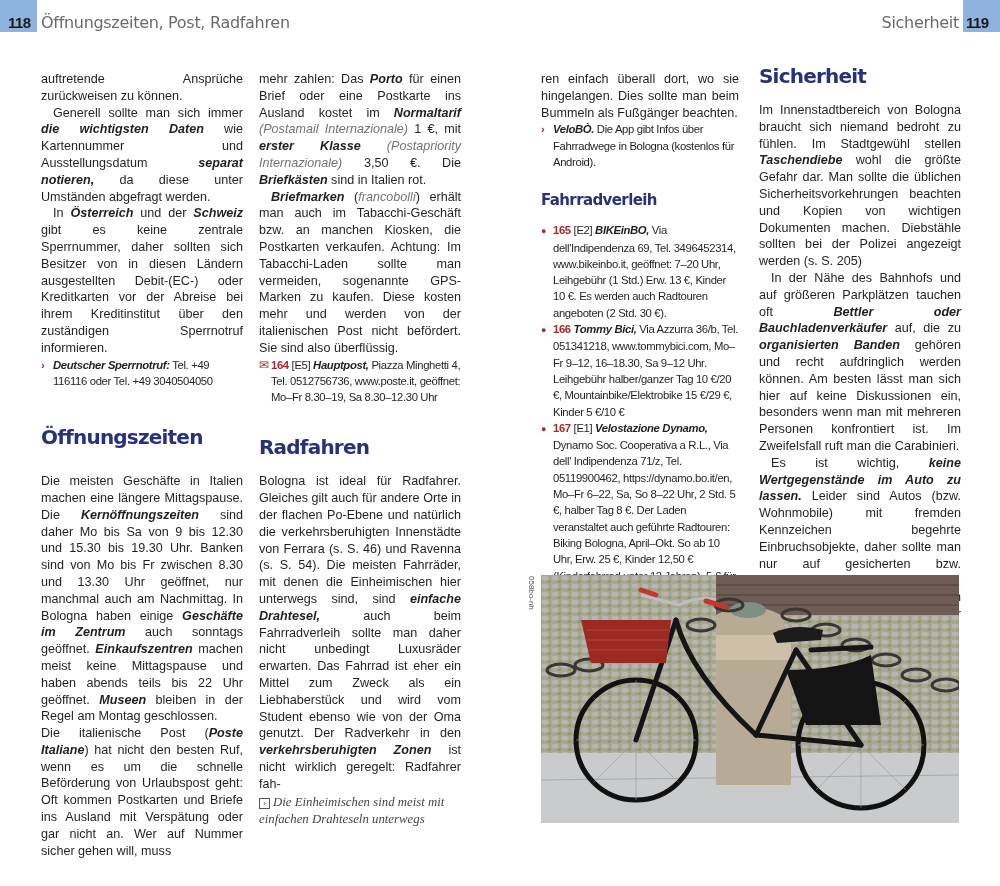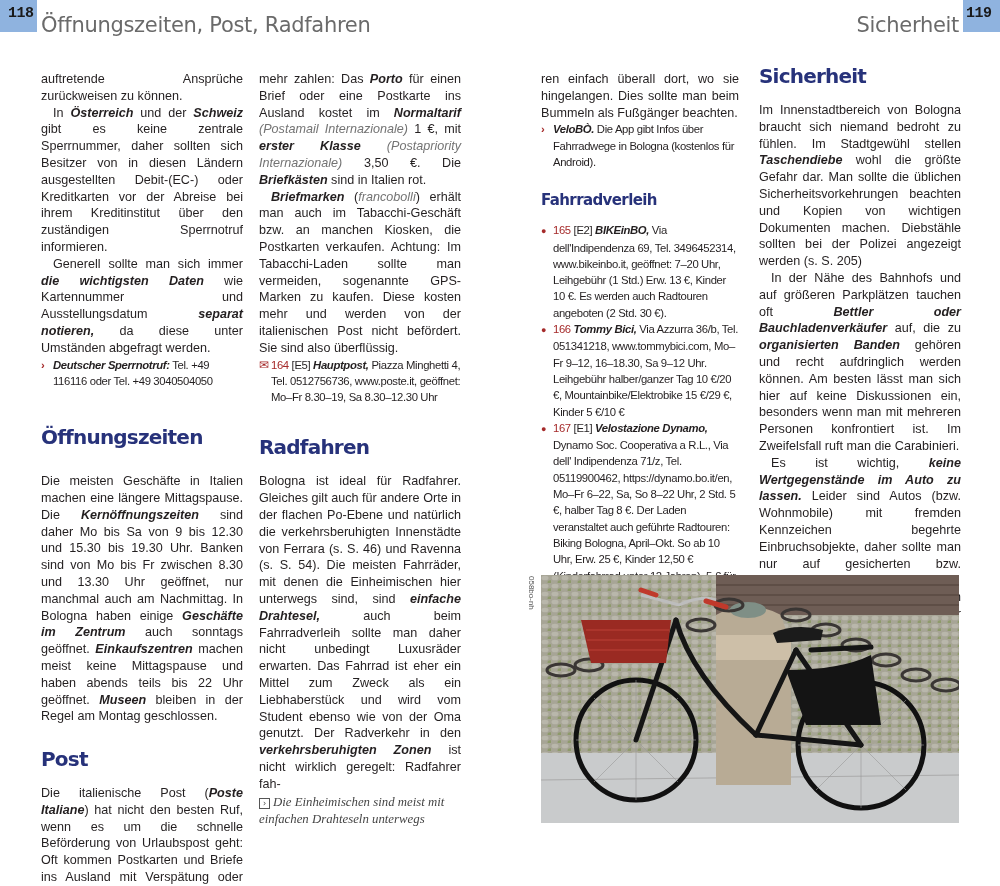--- a/index.html
+++ b/index.html
@@ -2,44 +2,44 @@
 <html><head>
 <meta charset="utf-8">
 <style>
   * { box-sizing: border-box; margin: 0; padding: 0; }
   html, body { width: 1000px; height: 886px; background: #ffffff; overflow: hidden; }
   body { position: relative; font-family: "Liberation Sans", sans-serif; color: #231f20; }
 
   .page-tab { position: absolute; top: 0; width: 37px; height: 32px; background: #8fb3df; }
   .page-tab.left { left: 0; }
   .page-tab.right { left: 963px; }
-  .page-num { position: absolute; top: 5px; font-family: Liberation Mono, monospace; font-size: 15px; font-weight: bold; color: #1a1a1a; letter-spacing: -0.5px; }
+  .page-num { position: absolute; top: 14px; font-family: Liberation Sans, sans-serif; font-size: 15px; font-weight: bold; color: #1a1a1a; letter-spacing: -0.5px; }
   .page-num.left { left: 8px; }
   .page-num.right { left: 966px; }
-  .running-head { position: absolute; top: 13px; font-family: "DejaVu Sans", sans-serif; font-size: 21px; color: #6a6a6a; letter-spacing: -0.3px; }
+  .running-head { position: absolute; top: 13px; font-family: "DejaVu Sans", sans-serif; font-size: 16px; color: #6a6a6a; letter-spacing: -0.3px; }
   .running-head.left { left: 41px; }
   .running-head.right { right: 41px; }
 
   .col { position: absolute; top: 71px; width: 202px; font-size: 12.6px; line-height: 16.8px; text-align: justify; hyphens: manual; }
   .col.c1 { left: 41px; }
   .col.c2 { left: 259px; }
   .col.c3 { left: 541px; width: 198px; }
   .col.c4 { left: 759px; width: 202px; }
 
   .col p { margin: 0; }
   .col p.ind { text-indent: 12px; }
   .col b { font-weight: bold; font-style: italic; }
   .col i { font-style: italic; color: #737373; }
 
   .h2 { font-family: "DejaVu Sans", sans-serif; font-weight: bold; color: #27327a; font-size: 20px; letter-spacing: -0.8px; line-height: 24px; text-align: left; }
   .h3 { font-family: "DejaVu Sans", sans-serif; font-weight: bold; color: #27327a; font-size: 15px; letter-spacing: -0.6px; line-height: 20px; text-align: left; }
 
   .info { font-family: "Liberation Sans", sans-serif; font-size: 11.3px; line-height: 16.3px; letter-spacing: -0.35px; text-align: left; padding-left: 12px; text-indent: -12px; }
   .info .mk { color: #a52a2a; font-weight: bold; display: inline-block; width: 12px; text-indent: 0; }
-  .info .num { color: #a52a2a; font-weight: normal; }
+  .info .num { color: #a52a2a; font-weight: bold; }
   .info b { font-weight: bold; }
 
   .caption { position: absolute; left: 259px; top: 794px; width: 210px; font-family: "Liberation Serif", serif; font-style: italic; font-size: 12.8px; line-height: 17px; color: #444; }
   .caption .box { display: inline-block; width: 11px; height: 11px; border: 1px solid #555; font-style: normal; font-size: 8px; line-height: 9px; text-align: center; vertical-align: 0px; margin-right: 3px; font-family: "DejaVu Sans", sans-serif; }
 
   .photo-credit { position: absolute; left: 527px; top: 576px; writing-mode: vertical-rl; font-size: 8px; color: #555; font-family: "Liberation Sans", sans-serif; }
   .photo { position: absolute; left: 541px; top: 575px; width: 418px; height: 248px; overflow: hidden; }
   .photo svg { display: block; width: 100%; height: 100%; }
 </style>
 </head>
@@ -47,26 +47,25 @@
 
 <div class="page-tab left"></div>
 <div class="page-num left">118</div>
 <div class="running-head left">Öffnungszeiten, Post, Radfahren</div>
 <div class="running-head right">Sicherheit</div>
 <div class="page-tab right"></div>
 <div class="page-num right">119</div>
 
 <div class="col c1">
   <p><span>auftretende Ansprüche zurückweisen zu können.</span></p>
+  <p class="ind"><span>Generell sollte man sich immer </span><b>die wichtigsten Daten</b><span> wie Kartennummer und Ausstellungsdatum </span><b>separat notieren,</b><span> da diese unter Umständen abgefragt werden.</span></p>
   <p class="ind"><span>In </span><b>Österreich</b><span> und der </span><b>Schweiz</b><span> gibt es keine zentrale Sperrnummer, daher sollten sich Besitzer von in diesen Ländern ausgestellten Debit-(EC-) oder Kreditkarten vor der Abreise bei ihrem Kreditinstitut über den zuständigen Sperrnotruf informieren.</span></p>
-  <p class="ind"><span>Generell sollte man sich immer </span><b>die wichtigsten Daten</b><span> wie Kartennummer und Ausstellungsdatum </span><b>separat notieren,</b><span> da diese unter Umständen abgefragt werden.</span></p>
   <div class="info"><span class="mk">›</span><b>Deutscher Sperrnotruf:</b><span> Tel. +49 116116 oder Tel. +49 3040504050</span></div>
   <div class="h2" style="margin-top:36px;margin-bottom:24px;">Öffnungszeiten</div>
   <p><span>Die meisten Geschäfte in Italien machen eine längere Mittagspause. Die </span><b>Kernöffnungszeiten</b><span> sind daher Mo bis Sa von 9 bis 12.30 und 15.30 bis 19.30 Uhr. Banken sind von Mo bis Fr zwischen 8.30 und 13.30 Uhr geöffnet, nur manchmal auch am Nachmittag. In Bologna haben einige </span><b>Geschäfte im Zentrum</b><span> auch sonntags geöffnet. </span><b>Einkaufszentren</b><span> machen meist keine Mittagspause und haben abends teils bis 22 Uhr geöffnet. </span><b>Museen</b><span> bleiben in der Regel am Montag geschlossen.</span></p>
-  <div class="h2" style="margin-top:22px;margin-bottom:14px;">Post</div>
   <p><span>Die italienische Post (</span><b>Poste Italiane</b><span>) hat nicht den besten Ruf, wenn es um die schnelle Beförderung von Urlaubspost geht: Oft kommen Postkarten und Briefe ins Ausland mit Verspätung oder gar nicht an. Wer auf Nummer sicher gehen will, muss</span></p>
 </div>
 
 <div class="col c2">
   <p><span>mehr zahlen: Das </span><b>Porto</b><span> für einen Brief oder eine Postkarte ins Ausland kostet im </span><b>Normaltarif</b><span> </span><i>(Postamail Internazionale)</i><span> 1 €, mit </span><b>erster Klasse</b><span> </span><i>(Postapriority Internazionale)</i><span> 3,50 €. Die </span><b>Briefkästen</b><span> sind in Italien rot.</span></p>
   <p class="ind"><b>Briefmarken</b><span> (</span><i>francobolli</i><span>) erhält man auch im Tabacchi-Geschäft bzw. an manchen Kiosken, die Postkarten verkaufen. Achtung: Im Tabacchi-Laden sollte man vermeiden, sogenannte GPS-Marken zu kaufen. Diese kosten mehr und werden von der italienischen Post nicht befördert. Sie sind also überflüssig.</span></p>
   <div class="info"><span class="mk" style="font-weight:normal;font-size:12px;">✉</span><span class="num">164</span><span> [E5] </span><b>Hauptpost,</b><span> Piazza Minghetti 4, Tel. 0512756736, www.poste.it, geöffnet: Mo–Fr 8.30–19, Sa 8.30–12.30 Uhr</span></div>
   <div class="h2" style="margin-top:30px;margin-bottom:14px;">Radfahren</div>
   <p><span>Bologna ist ideal für Radfahrer. Gleiches gilt auch für andere Orte in der flachen Po-Ebene und natürlich die verkehrsberuhigten Innenstädte von Ferrara (s. S. 46) und Ravenna (s. S. 54). Die meisten Fahrräder, mit denen die Einheimischen hier unterwegs sind, sind </span><b>einfache Drahtesel,</b><span> auch beim Fahrradverleih sollte man daher nicht unbedingt Luxusräder erwarten. Das Fahrrad ist eher ein Mittel zum Zweck als ein Liebhaberstück und wird vom Student ebenso wie von der Oma genutzt. Der Radverkehr in den </span><b>verkehrsberuhigten Zonen</b><span> ist nicht wirklich geregelt: Radfahrer fah-</span></p>
 </div>

